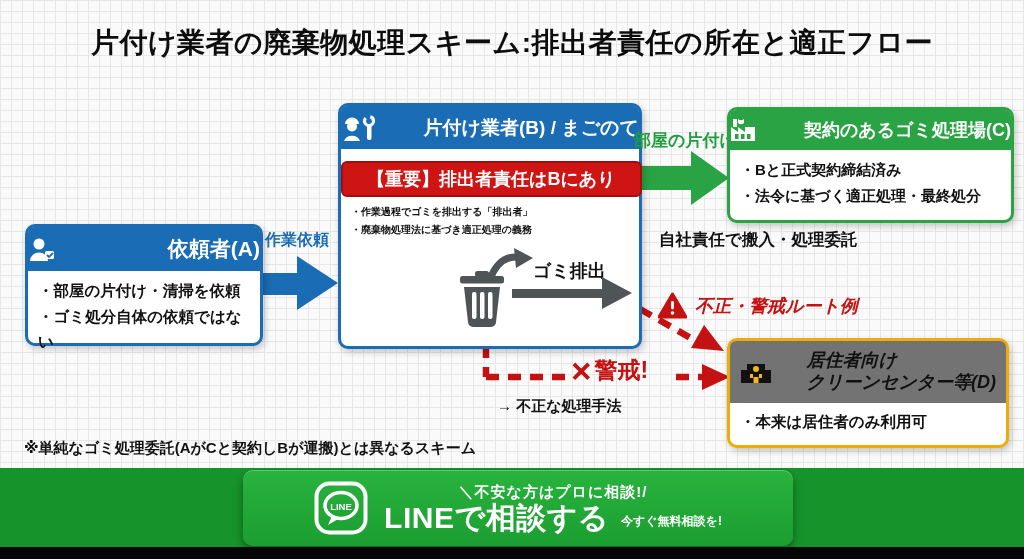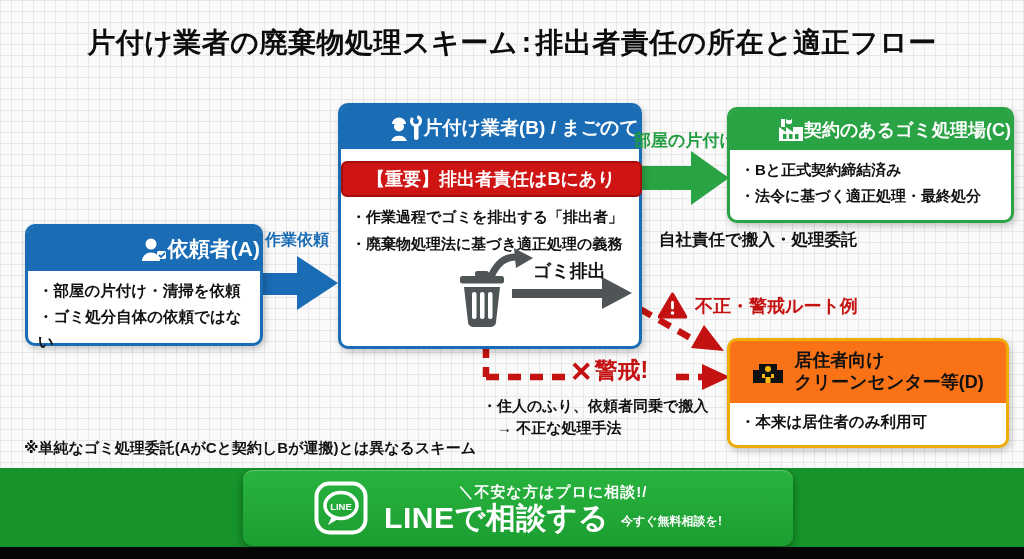--- a/index.html
+++ b/index.html
@@ -10,57 +10,57 @@
     background-image:
       linear-gradient(#e7e7e7 1px, transparent 1px),
       linear-gradient(90deg,#e7e7e7 1px, transparent 1px),
       linear-gradient(#dadada 1px, transparent 1px),
       linear-gradient(90deg,#dadada 1px, transparent 1px);
     background-size:11px 11px,11px 11px,55px 55px,55px 55px;
   }
   .vignette{position:absolute;inset:0;z-index:1;pointer-events:none;
     background:radial-gradient(130% 120% at 50% 42%, rgba(0,0,0,0) 58%, rgba(25,25,25,.24) 100%);}
   .abs{position:absolute;}
-  .page-title{top:24px;left:0;width:100%;text-align:center;font-size:28px;font-weight:900;color:#0d0d0d;letter-spacing:.5px;z-index:3;font-family:Liberation Mono, monospace;}
+  .page-title{top:24px;left:0;width:100%;text-align:center;font-size:28px;font-weight:900;color:#0d0d0d;letter-spacing:.5px;z-index:3;}
   
   .card{position:absolute;background:#fff;border-radius:10px;z-index:3;box-shadow:2px 3px 7px rgba(0,0,0,.22);}
-  .card-header{display:flex;align-items:center;justify-content:flex-end;color:#fff;font-weight:900;border-radius:6px 6px 0 0;}
+  .card-header{display:flex;align-items:center;justify-content:space-between;color:#fff;font-weight:900;border-radius:6px 6px 0 0;}
   .card ul{list-style:none;margin:0;padding:7px 10px;font-weight:900;color:#111;}
   .box-a{left:25px;top:224px;width:232px;height:116px;border:3px solid #1a6cb5;}
   .box-a .card-header{height:44px;background:#1a6cb5;font-size:21px;}
   .box-a ul{font-size:15.5px;line-height:1.65;}
   .box-b{left:338px;top:103px;width:298px;height:240px;border:3px solid #1a6cb5;}
   .box-b .card-header{height:43px;background:#1a6cb5;font-size:19px;}
-  .box-b ul{font-size:15px;line-height:1.8;padding:6px 10px;}
+  .box-b ul{font-size:10px;line-height:1.8;padding:6px 10px;}
   .badge-important{display:block;margin:12px auto 0;width:max-content;max-width:262px;background:#cf1414;border:2px solid #a30d0d;color:#fff;
     font-size:18px;font-weight:900;padding:4px 24px;border-radius:6px;}
   .box-c{left:727px;top:107px;width:281px;height:110px;border:3px solid #2aa344;}
   .box-c .card-header{height:40px;background:#2aa344;font-size:18px;}
   .box-c ul{font-size:15px;line-height:1.75;}
   .box-d{left:727px;top:338px;width:276px;height:104px;border:3px solid #eead06;}
-  .box-d .card-header{height:62px;background:#f97316;color:#111;justify-content:center;padding:0 10px;gap:10px;}
+  .box-d .card-header{height:62px;background:#737373;color:#111;justify-content:space-between;padding:0 10px;gap:10px;font-style:italic;}
   .box-d .hdr-lines{font-size:18px;font-weight:900;line-height:1.2;color:#111;}
   .box-d ul{font-size:15.5px;line-height:1.6;}
   
   .shaft{position:absolute;z-index:2;}
   .head{position:absolute;width:0;height:0;z-index:2;}
   .lbl{position:absolute;font-weight:900;z-index:3;white-space:nowrap;}
   .work-lbl{left:256px;top:230px;width:82px;text-align:center;font-size:16px;color:#1a6cb5;}
   .work-shaft{left:255px;top:273px;width:44px;height:22px;background:#1a6cb5;}
   .work-head{left:297px;top:256px;border-top:27px solid transparent;border-bottom:27px solid transparent;border-left:41px solid #1a6cb5;}
   .proper-lbl{left:634px;top:129px;font-size:17px;color:#1f9c3d;}
   .proper-shaft{left:633px;top:166px;width:60px;height:24px;background:#2aa344;}
   .proper-head{left:691px;top:151px;border-top:27px solid transparent;border-bottom:27px solid transparent;border-left:38px solid #2aa344;}
   .waste-lbl{left:533px;top:259px;font-size:18px;color:#111;z-index:4;}
   .waste-shaft{left:512px;top:289px;width:92px;height:9px;background:#4f5457;z-index:4;}
   .waste-head{left:602px;top:277px;border-top:16px solid transparent;border-bottom:16px solid transparent;border-left:30px solid #4f5457;z-index:4;}
   .trash{left:459px;top:271px;z-index:4;}
   .curve{left:487px;top:246px;z-index:4;}
   .self-note{left:659px;top:229px;font-size:16.5px;color:#111;text-align:right;}
-  .warn-row{left:658px;top:292px;display:flex;align-items:center;gap:8px;z-index:3;}
+  .warn-row{left:658px;top:292px;display:flex;align-items:center;gap:8px;z-index:3;font-style:italic;}
   .warn-row .txt{font-size:18px;font-weight:900;color:#c41111;white-space:nowrap;}
   .x-caution{left:571px;top:353px;display:flex;align-items:center;gap:3px;color:#c41111;z-index:3;}
   .x-caution .x{font-size:35px;font-weight:900;line-height:1;}
   .x-caution .c{font-size:23px;font-weight:900;line-height:1;}
   .warn-bullets{left:482px;top:395px;font-size:15px;font-weight:900;color:#111;line-height:1.45;z-index:3;}
   .warn-bullets .l2{padding-left:15px;}
   .footnote{left:24px;top:439px;font-size:15px;font-weight:900;color:#111;z-index:3;}
   svg.red-routes{position:absolute;inset:0;z-index:2;pointer-events:none;}
   
   .banner-bar{left:0;top:468px;width:1024px;height:79px;background:#16942b;z-index:5;}
@@ -177,21 +177,20 @@
     </svg>
     <span class="txt">不正・警戒ルート例</span>
   </div>
 
   <div class="abs x-caution">
     <span class="x">×</span>
     <span class="c">警戒!</span>
   </div>
 
   <div class="abs warn-bullets">
-    <div>・住人のふり、依頼者同乗で搬入</div>
     <div class="l2">→ 不正な処理手法</div>
   </div>
 
   <div class="card box-d">
     <div class="card-header">
       <svg width="32" height="30" viewBox="0 0 32 30">
         <rect x="7" y="7" width="18" height="19" fill="#111"></rect>
         <rect x="1" y="13" width="6" height="13" fill="#111"></rect>
         <rect x="25" y="13" width="6" height="13" fill="#111"></rect>
         <circle cx="16" cy="12" r="3" fill="#f5b80c"></circle>

